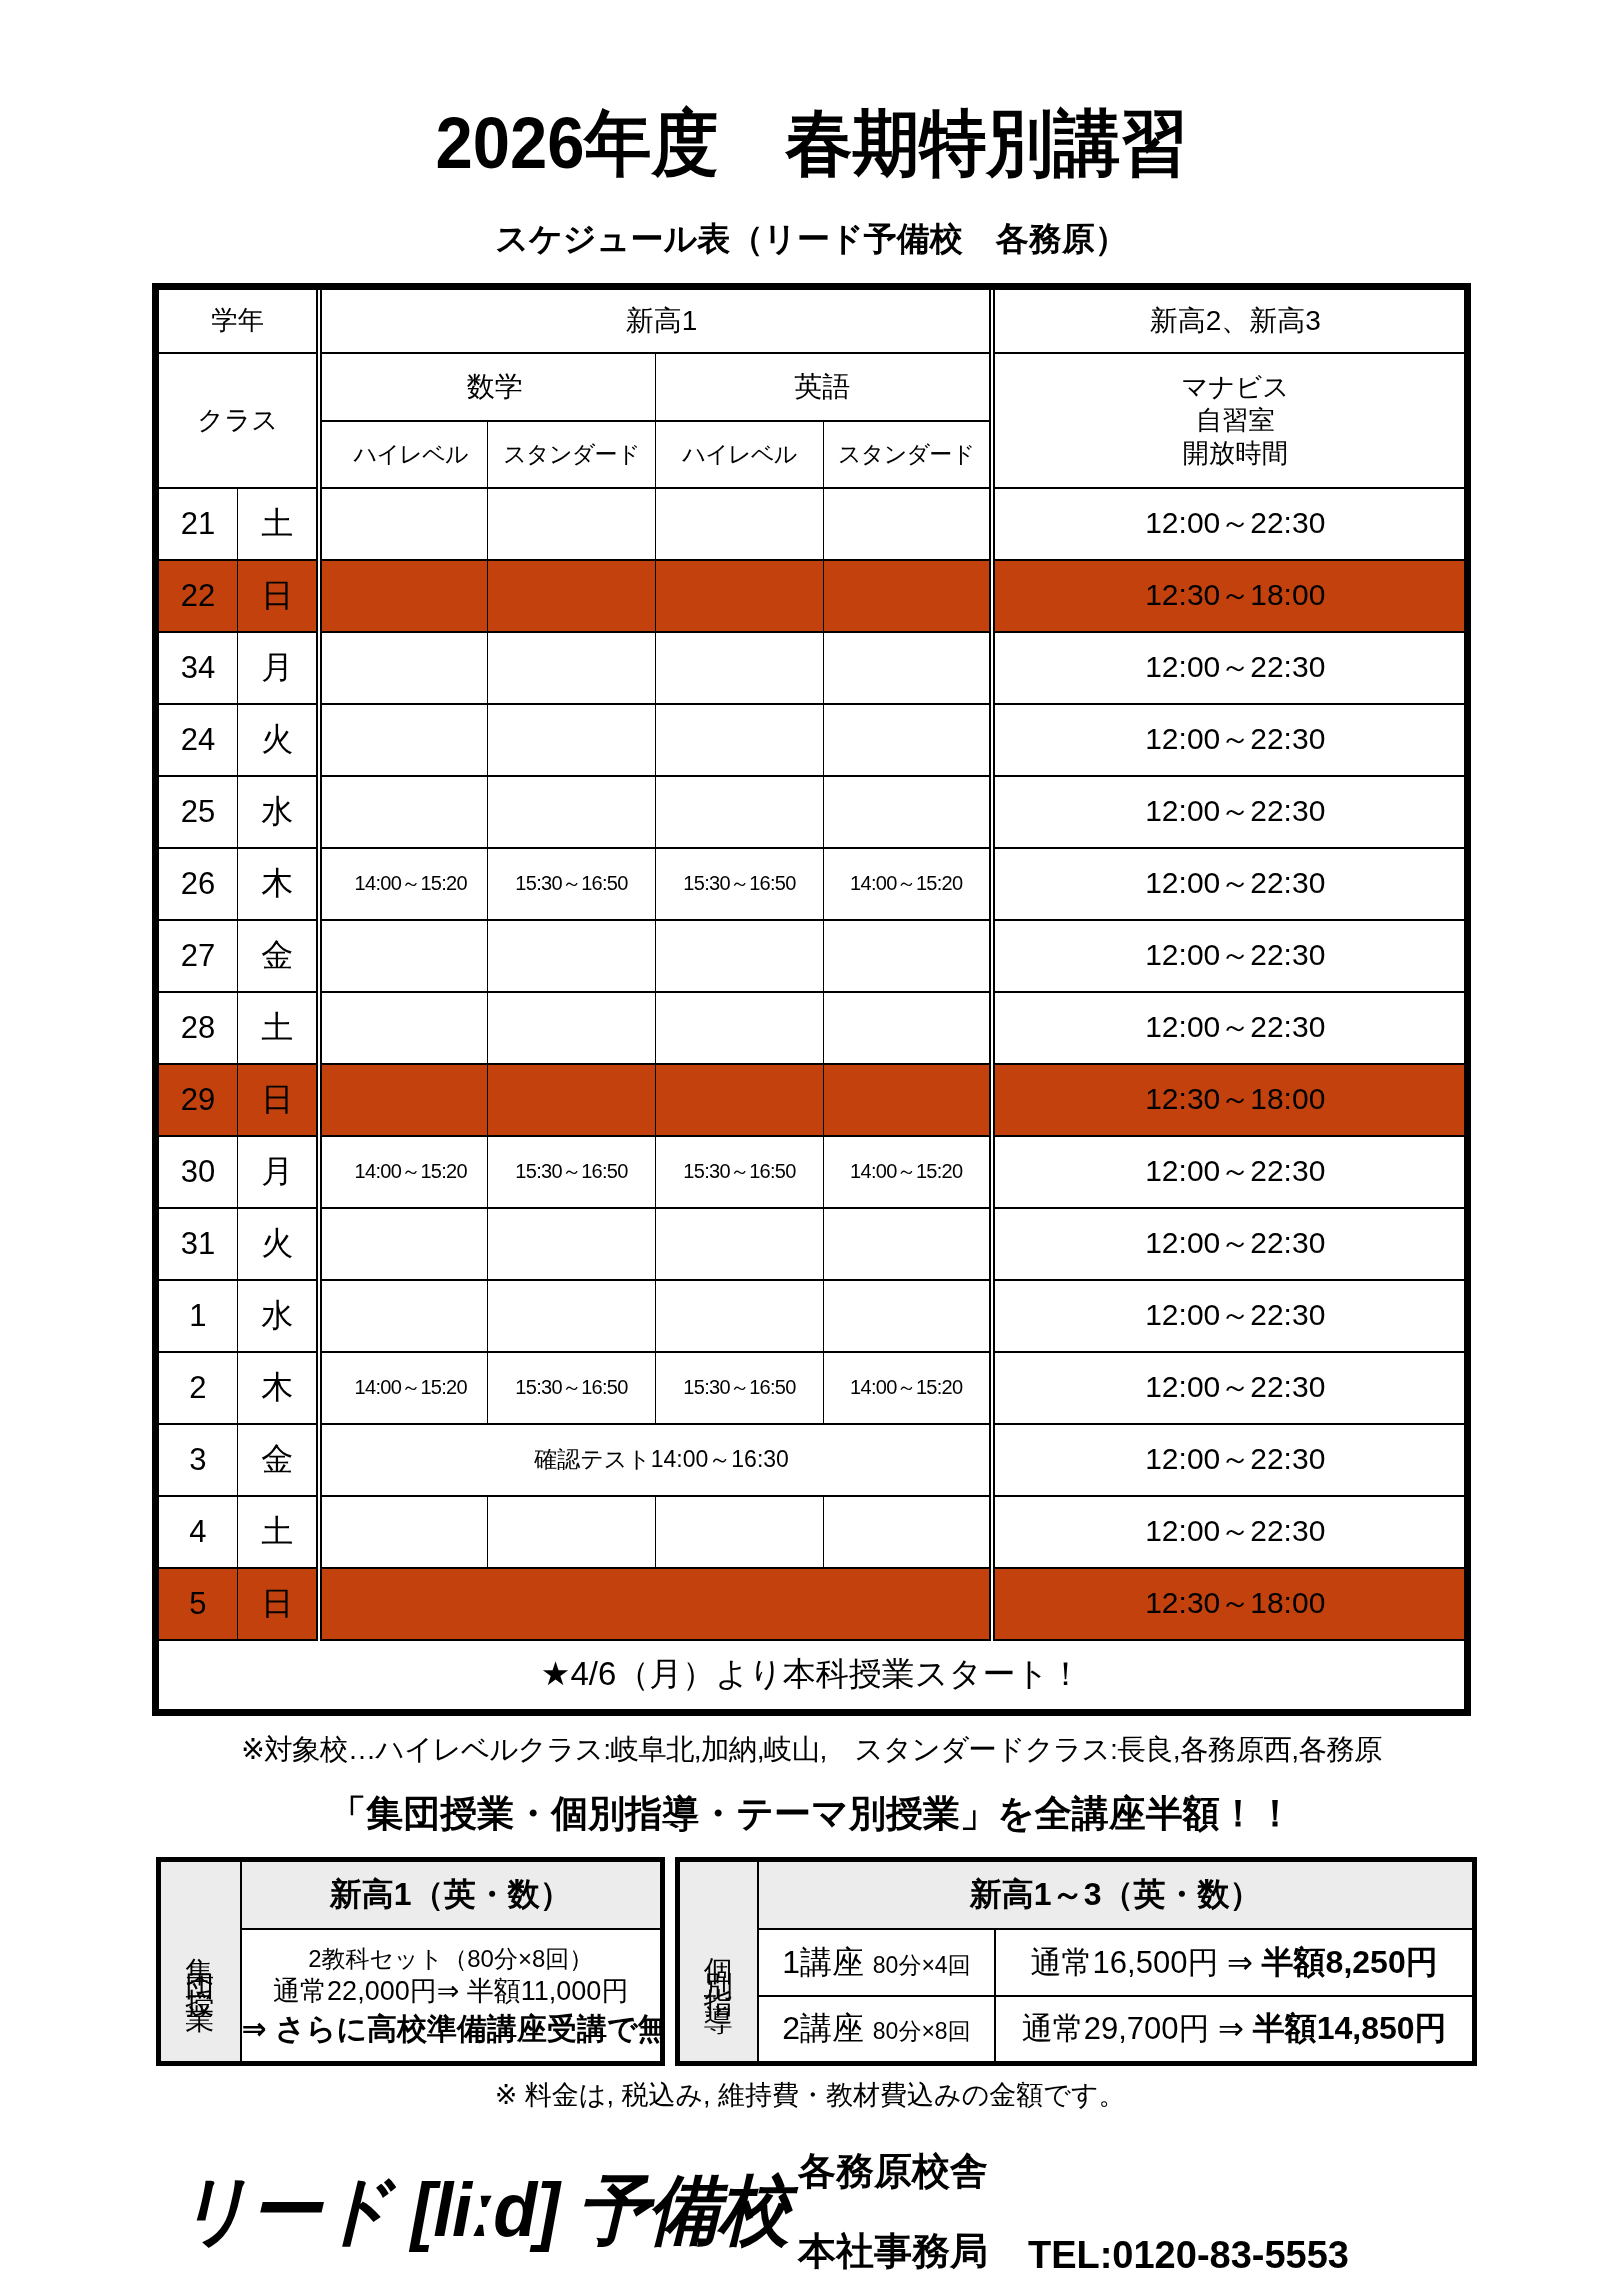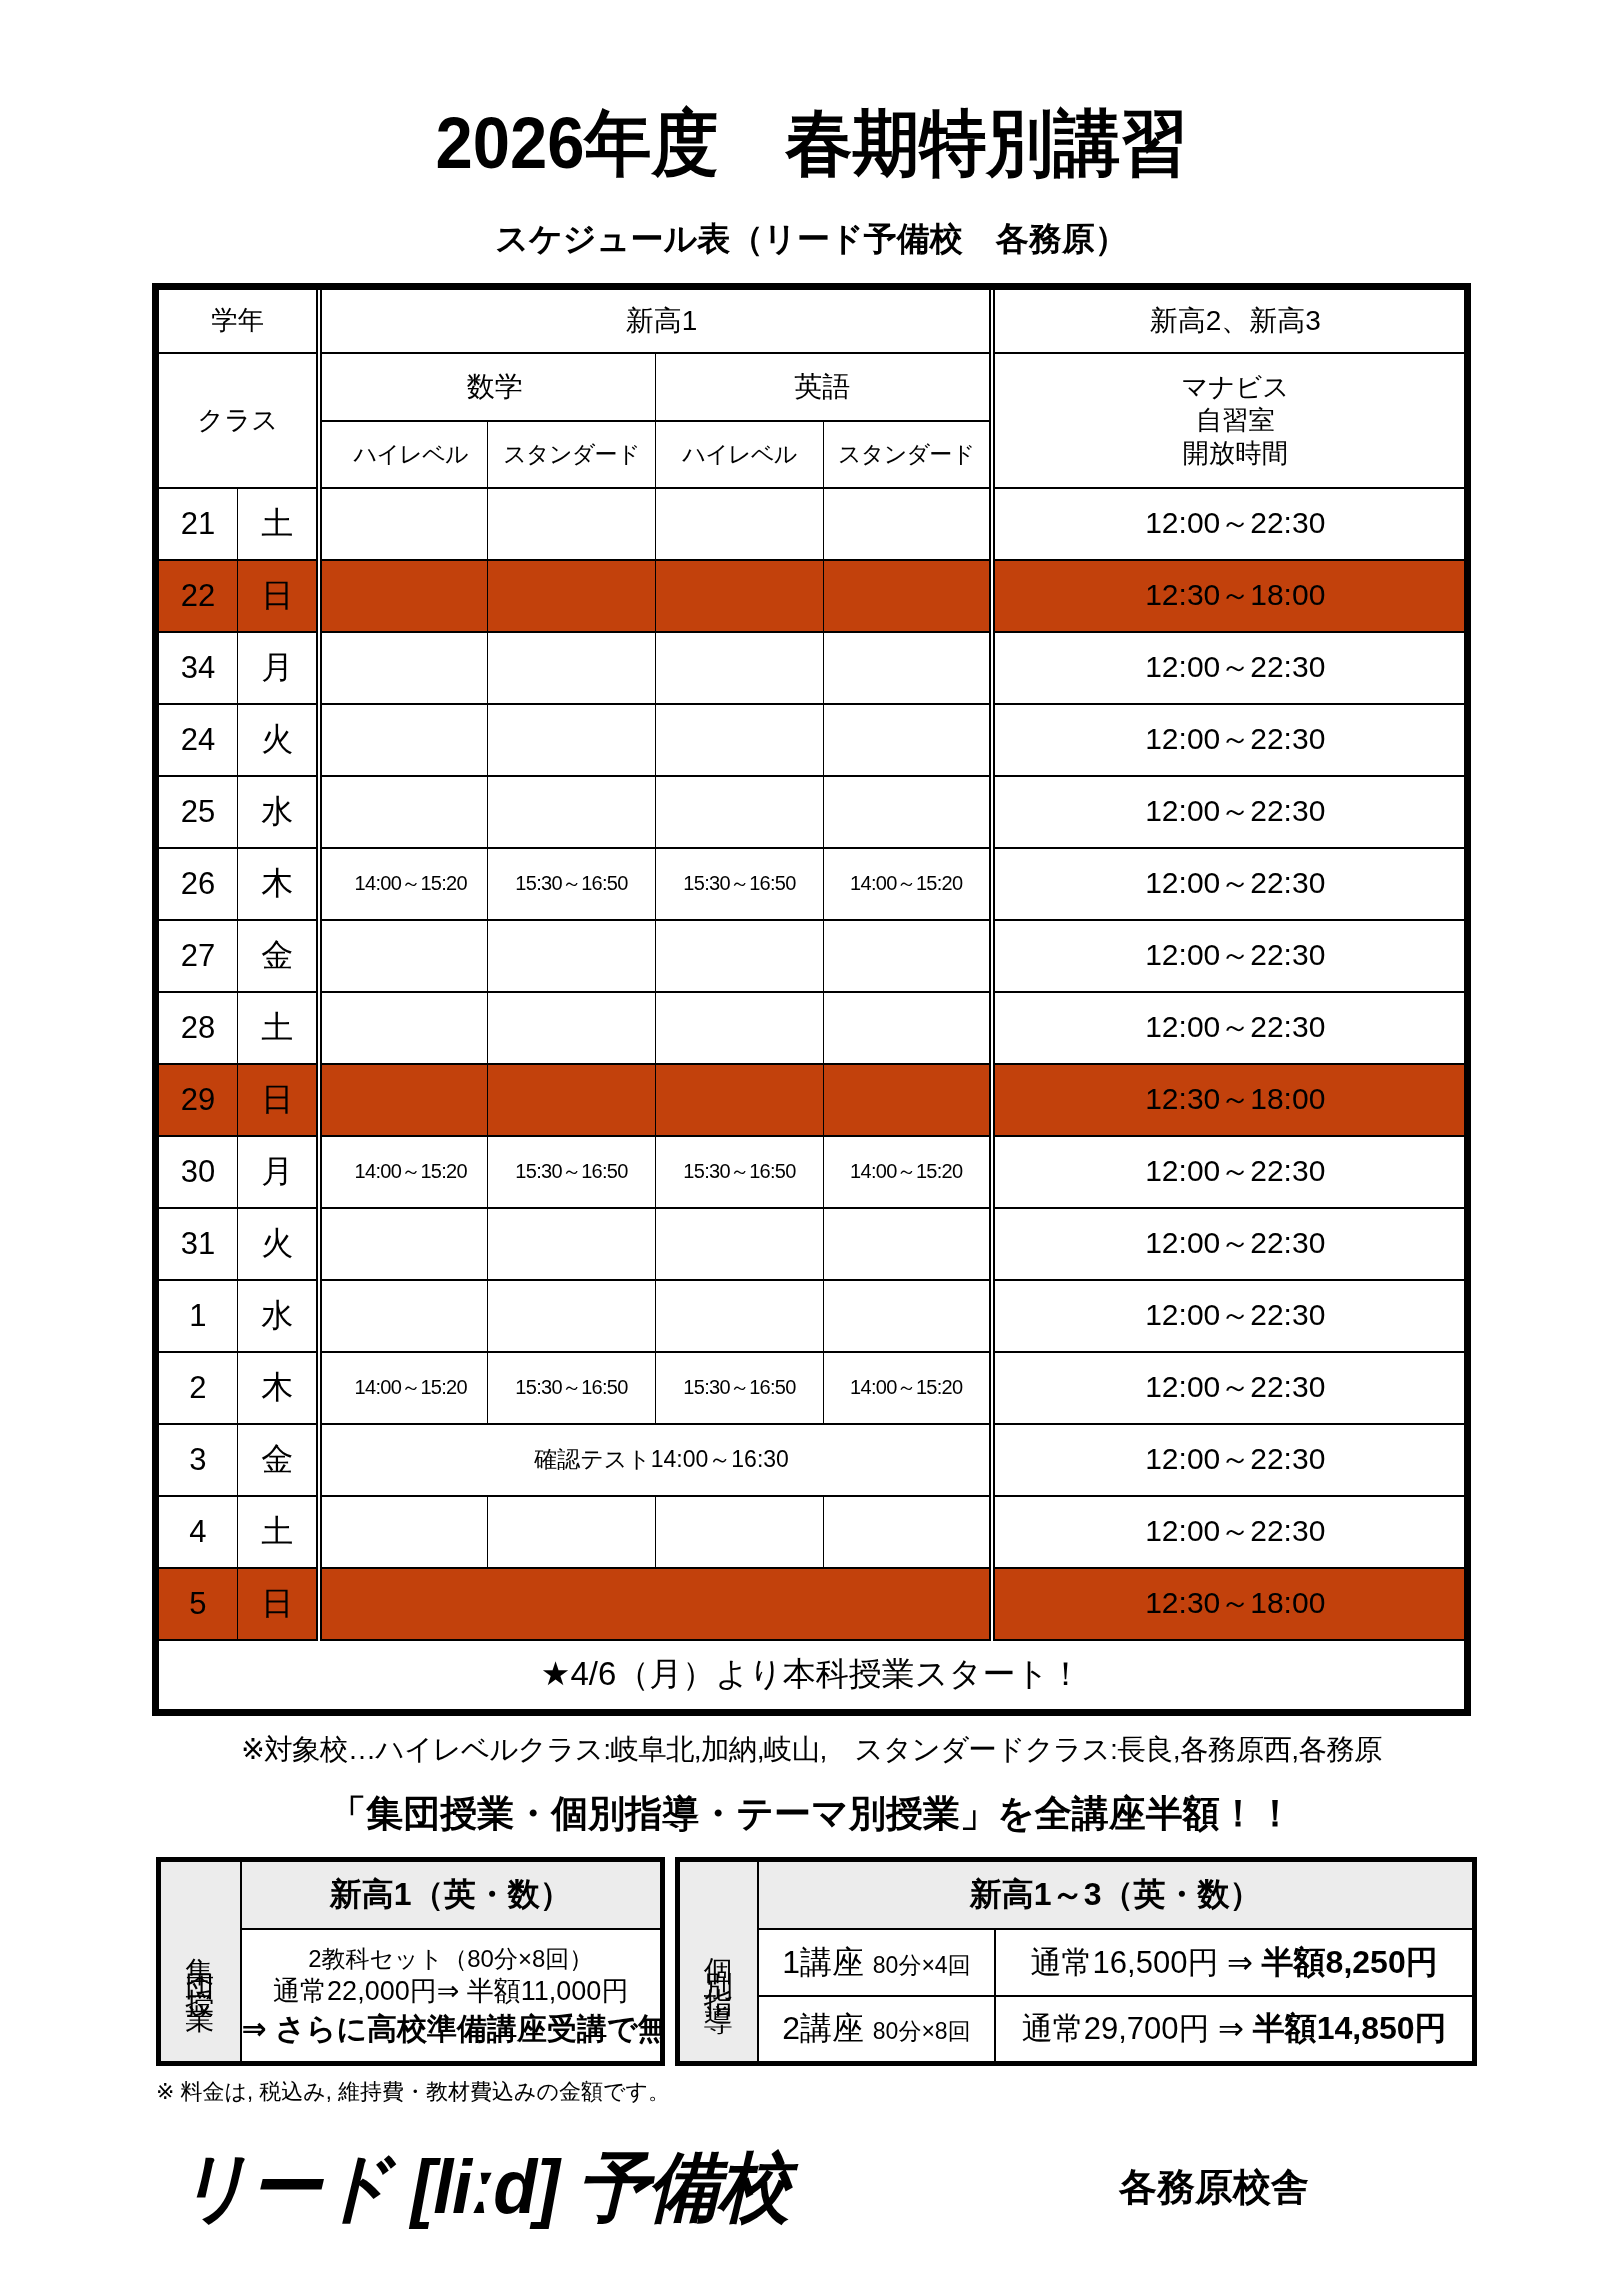--- a/index.html
+++ b/index.html
@@ -65,21 +65,21 @@
   th.phead { background:#ececec; font-size:32px; font-weight:700; height:70px; }
   tr.pr { height:67px; }
   td.group-body { height:134px; background:#fff; line-height:1.3; white-space:nowrap; }
   .gline1 { font-size:24px; }
   .gline2 { font-size:27px; }
   .gline3 { font-size:30px; font-weight:700; }
   td.course { font-size:32px; white-space:nowrap; }
   td.course .small { font-size:23px; }
   td.price-val { font-size:31px; white-space:nowrap; }
   td.price-val b { font-size:32px; font-weight:700; }
-  .price-note { width:1311px; margin:11px auto 0 auto; text-align:left; font-size:22px; padding-right:2.8px; }
+  .price-note { width:1311px; margin:11px auto 0 auto; text-align:center; font-size:27px; padding-right:2.8px; }
   
   .footer { width:1311px; margin:33px auto 0 auto; display:flex; align-items:center; }
   .logo {
     font-size:72px; font-weight:900; font-style:italic;
     letter-spacing:-1.4px; margin-left:21px; white-space:nowrap;
     transform:scaleY(1.05);
   }
   .contacts { margin-left:auto; margin-right:118px; display:flex; flex-direction:column; gap:29px; }
   .contact-line { display:flex; font-size:38px; font-weight:700; white-space:nowrap;align-items:flex-end; }
   .contact-line .cname { width:230px; }
@@ -317,15 +317,19 @@
 </div>
 
 <div class="price-note">※ 料金は, 税込み, 維持費・教材費込みの金額です。</div>
 
 <div class="footer">
   <div class="logo">リード [liːd] 予備校</div>
   <div class="contacts">
     <div class="contact-line">
       <span class="cname">各務原校舎</span>
     </div>
+    <div class="contact-line">
+      <span class="cname">本社事務局</span>
+      <span class="ctel">TEL:0120-83-5553</span>
+    </div>
   </div>
 </div>
 
 
 </body></html>

